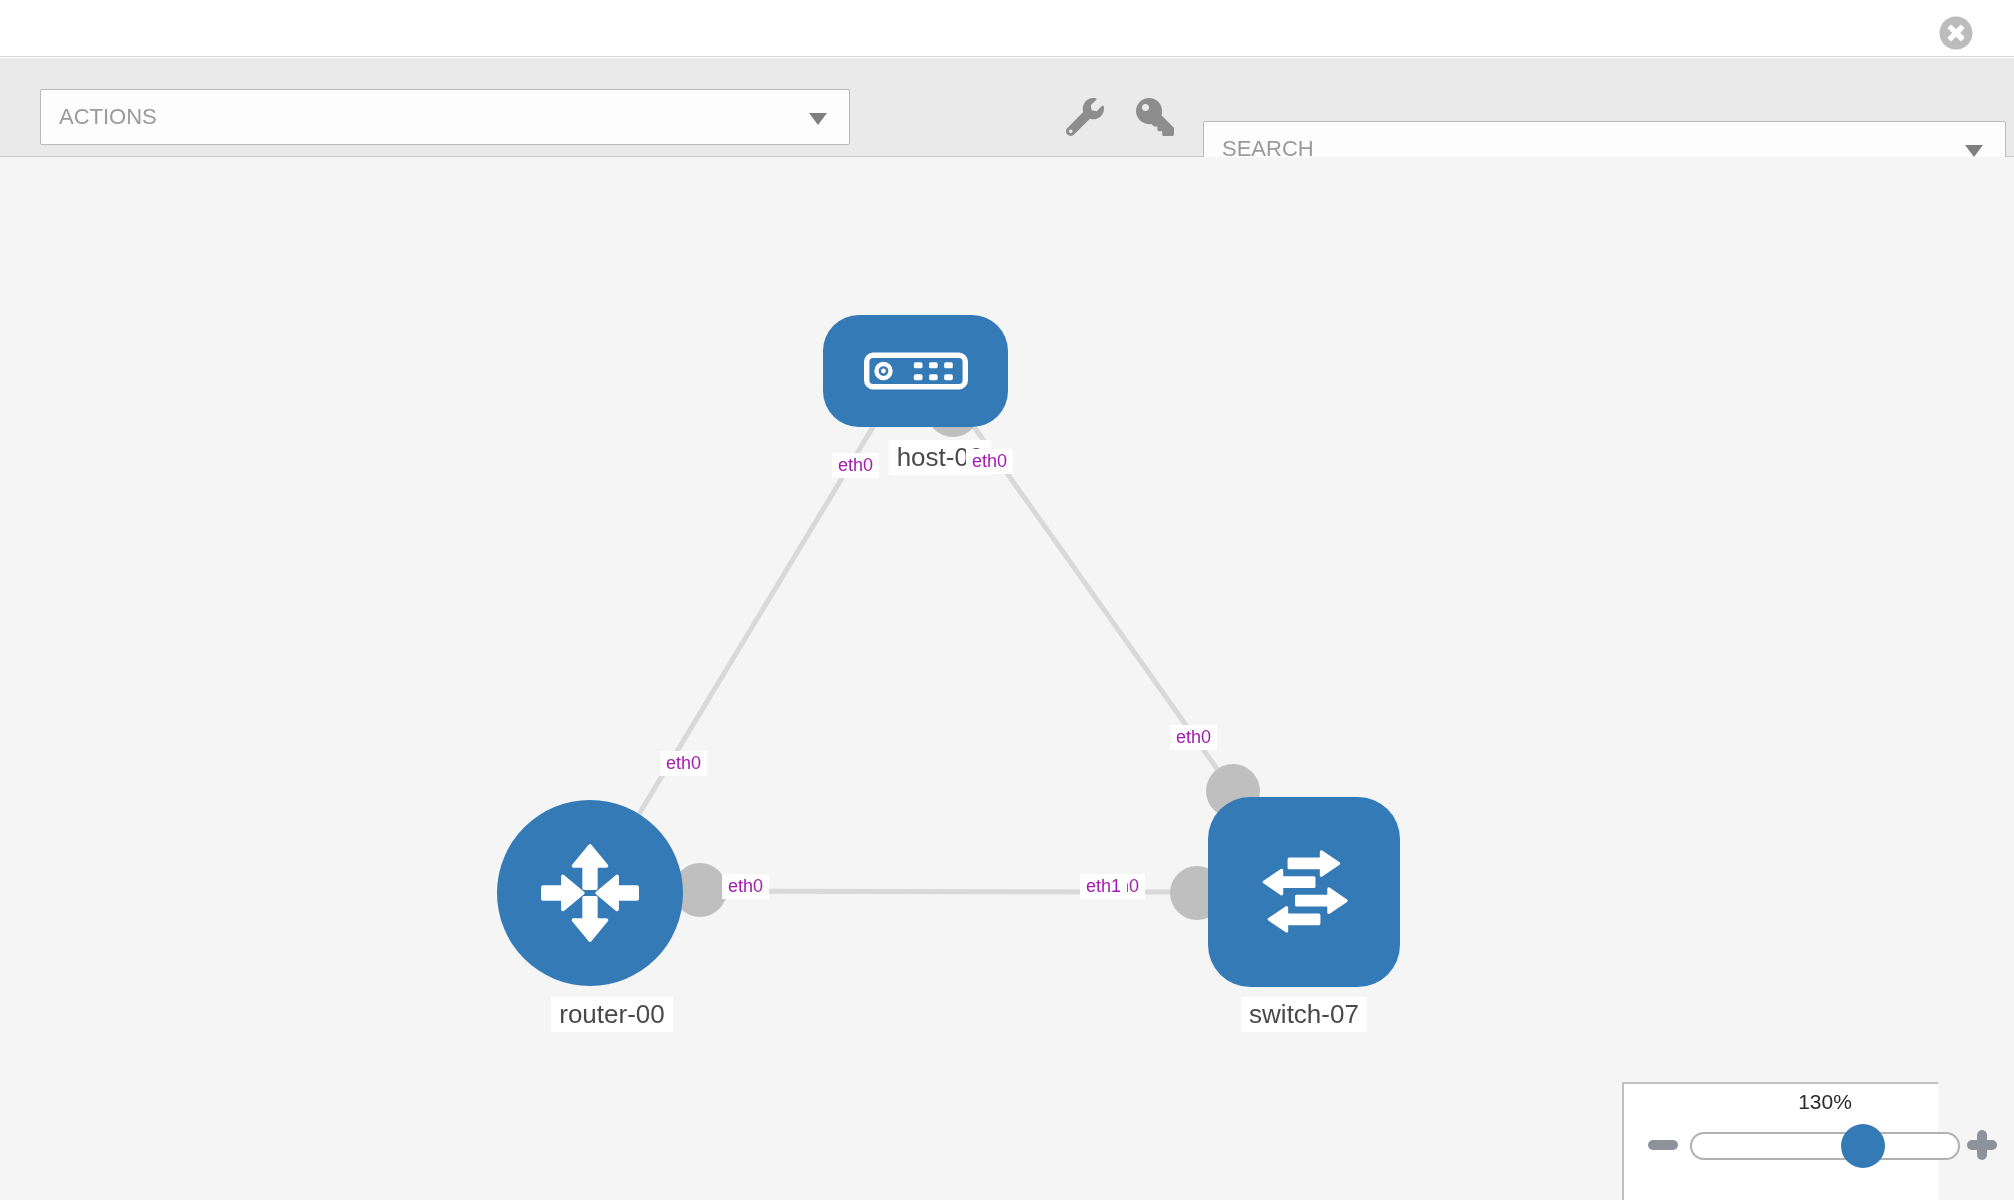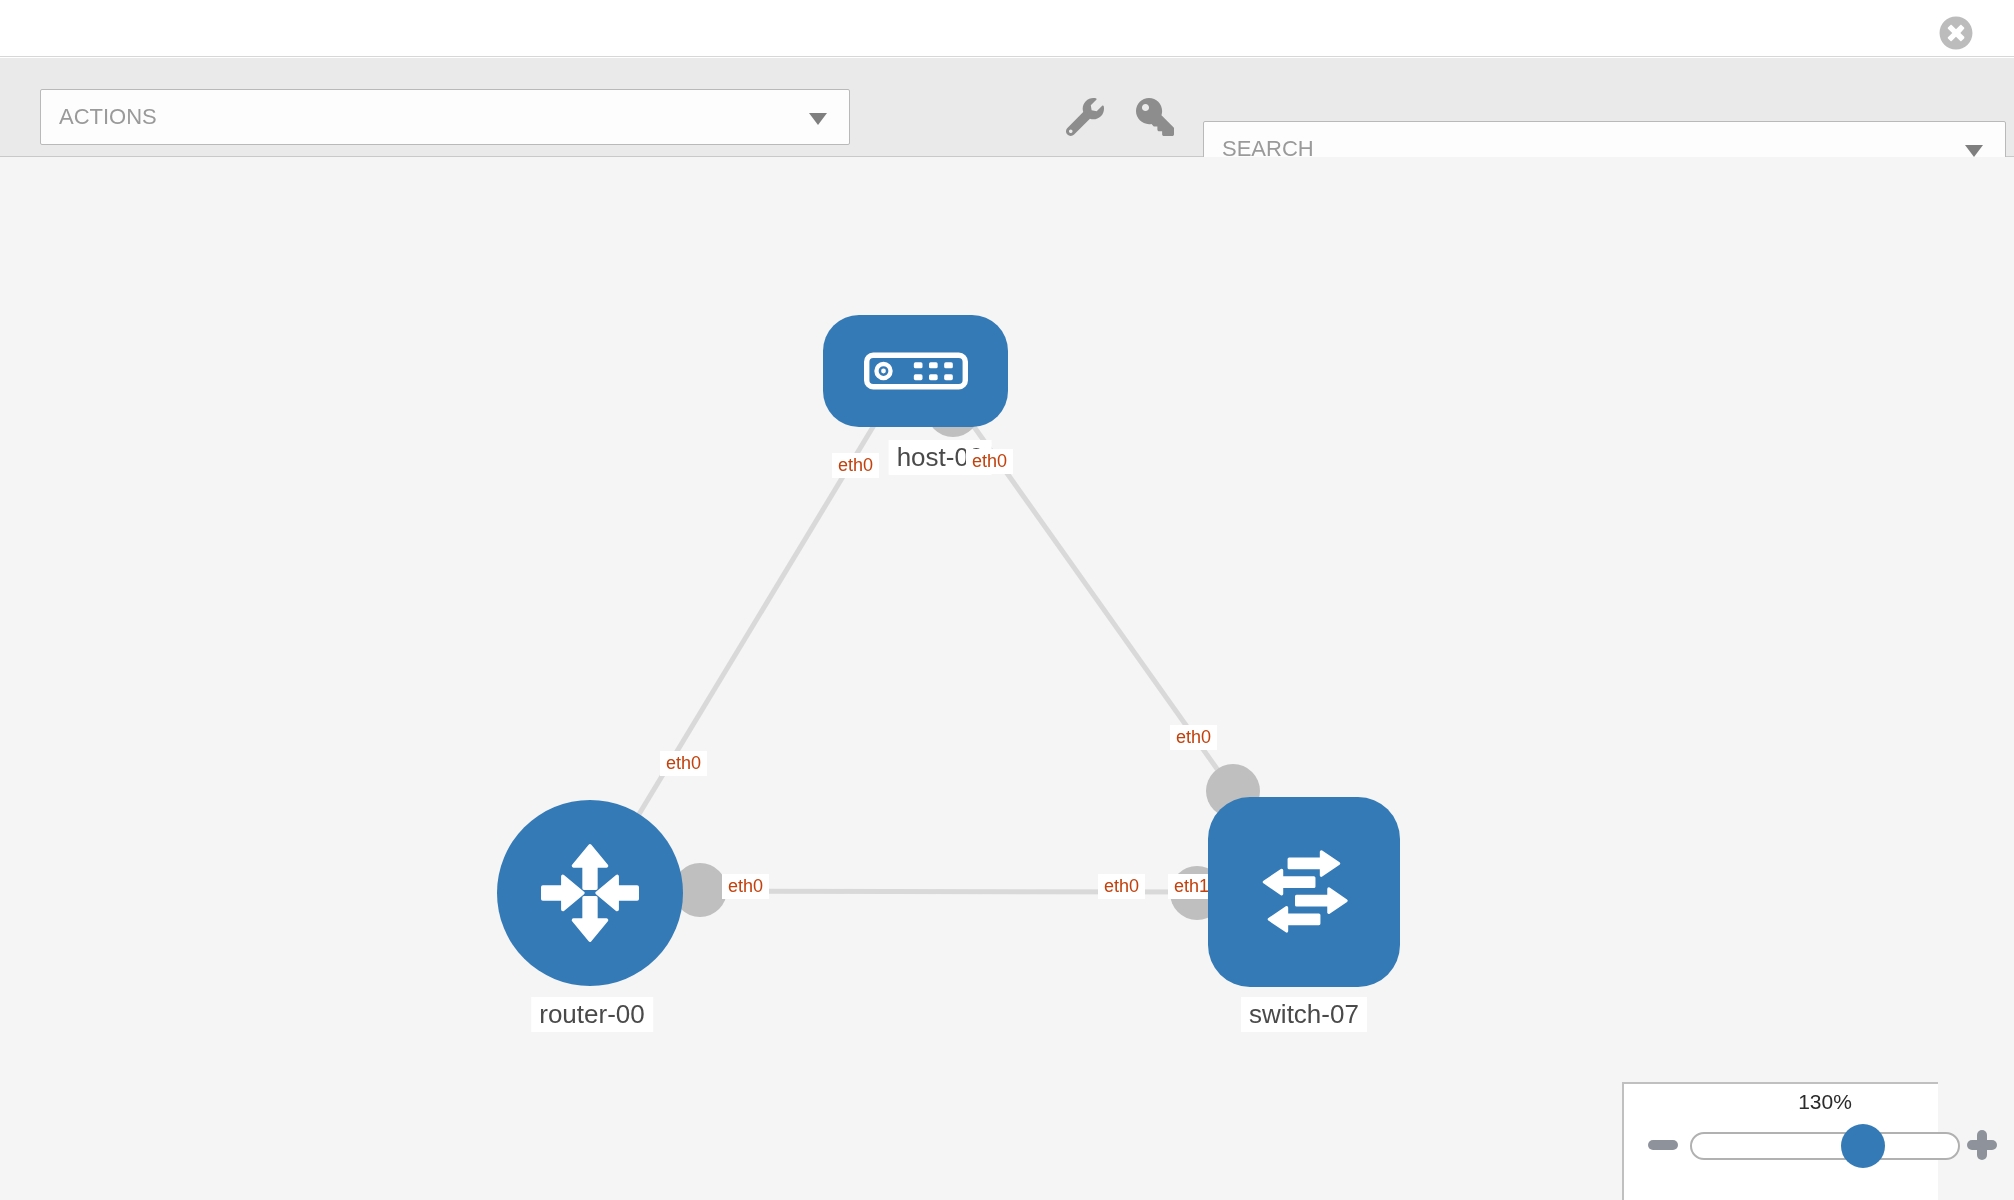--- a/index.html
+++ b/index.html
@@ -29,21 +29,21 @@
   
   .canvas{position:absolute;left:0;top:157px;width:2014px;height:1043px;background:#f5f5f5;}
   .net-svg{position:absolute;left:0;top:0;}
   .node{position:absolute;background:#337ab7;display:flex;align-items:center;justify-content:center;
     cursor:pointer;z-index:3;}
   .node-host{left:823px;top:158px;width:185px;height:112px;border-radius:36px;}
   .node-router{left:497px;top:643px;width:186px;height:186px;border-radius:50%;}
   .node-switch{left:1208px;top:640px;width:192px;height:190px;border-radius:42px;}
   .node-label{position:absolute;transform:translateX(-50%);font-size:26px;color:#4a4a4a;
     background:#fff;padding:2px 8px;white-space:nowrap;z-index:2;}
-  .iface-label{position:absolute;font-size:18px;color:#c2410c;background:#fff;
+  .iface-label{position:absolute;font-size:18px;color:#a21caf;background:#fff;
     padding:2px 6px;white-space:nowrap;z-index:2;}
 
   
   .zoom-panel{position:absolute;left:1622px;top:1082px;width:316px;height:118px;background:#ffffff;
     border-left:2px solid #c0c0c0;border-top:2px solid #c0c0c0;box-sizing:border-box;z-index:5;padding-left:30px;}
   .zoom-value{position:absolute;left:201px;top:6px;transform:translateX(-50%);
     font-size:21px;color:#2b2b2b;}
   .zoom-minus{position:absolute;left:24px;top:56px;width:30px;height:10px;border-radius:5px;
     background:#8e939b;cursor:pointer;}
   .zoom-track{position:absolute;left:66px;top:48px;width:270px;height:28px;background:#fff;
@@ -105,23 +105,23 @@
     <circle cx="1197" cy="736" r="27" fill="#bfbfbf"></circle>
   </svg>
 
   <span class="iface-label" style="left:832px;top:296px">eth0</span>
   <span class="node-label" style="left:940px;top:283px">host-00</span>
   <span class="iface-label" style="left:966px;top:292px">eth0</span>
   <span class="iface-label" style="left:660px;top:594px">eth0</span>
   <span class="iface-label" style="left:1170px;top:568px">eth0</span>
   <span class="iface-label" style="left:722px;top:717px">eth0</span>
   <span class="iface-label" style="left:1098px;top:717px">eth0</span>
-  <span class="iface-label" style="left:1168px;top:717px">eth1</span>
+  <span class="iface-label" style="left:1080px;top:717px">eth1</span>
 
-  <span class="node-label" style="left:592px;top:840px">router-00</span>
+  <span class="node-label" style="left:612px;top:840px">router-00</span>
   <span class="node-label" style="left:1304px;top:840px">switch-07</span>
 
   <div class="node node-host">
     <svg width="104" height="38" viewBox="0 0 96 34">
       <rect x="2.5" y="2.5" width="91" height="29" rx="6" fill="none" stroke="#ffffff" stroke-width="5"></rect>
       <circle cx="18" cy="17" r="6.5" fill="none" stroke="#ffffff" stroke-width="4"></circle>
       <circle cx="18" cy="17" r="2.2" fill="#ffffff"></circle>
       <rect x="46" y="9" width="8" height="5.5" rx="1.5" fill="#ffffff"></rect>
       <rect x="60" y="9" width="8" height="5.5" rx="1.5" fill="#ffffff"></rect>
       <rect x="74" y="9" width="8" height="5.5" rx="1.5" fill="#ffffff"></rect>

